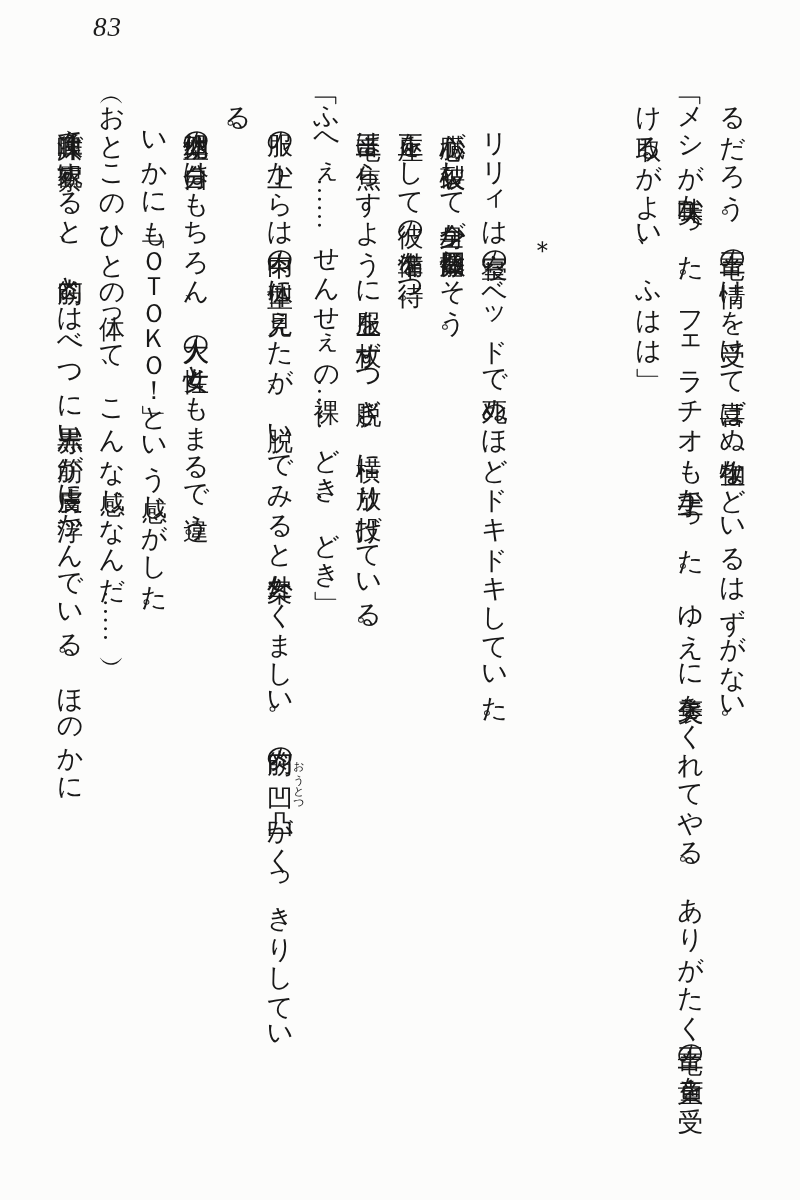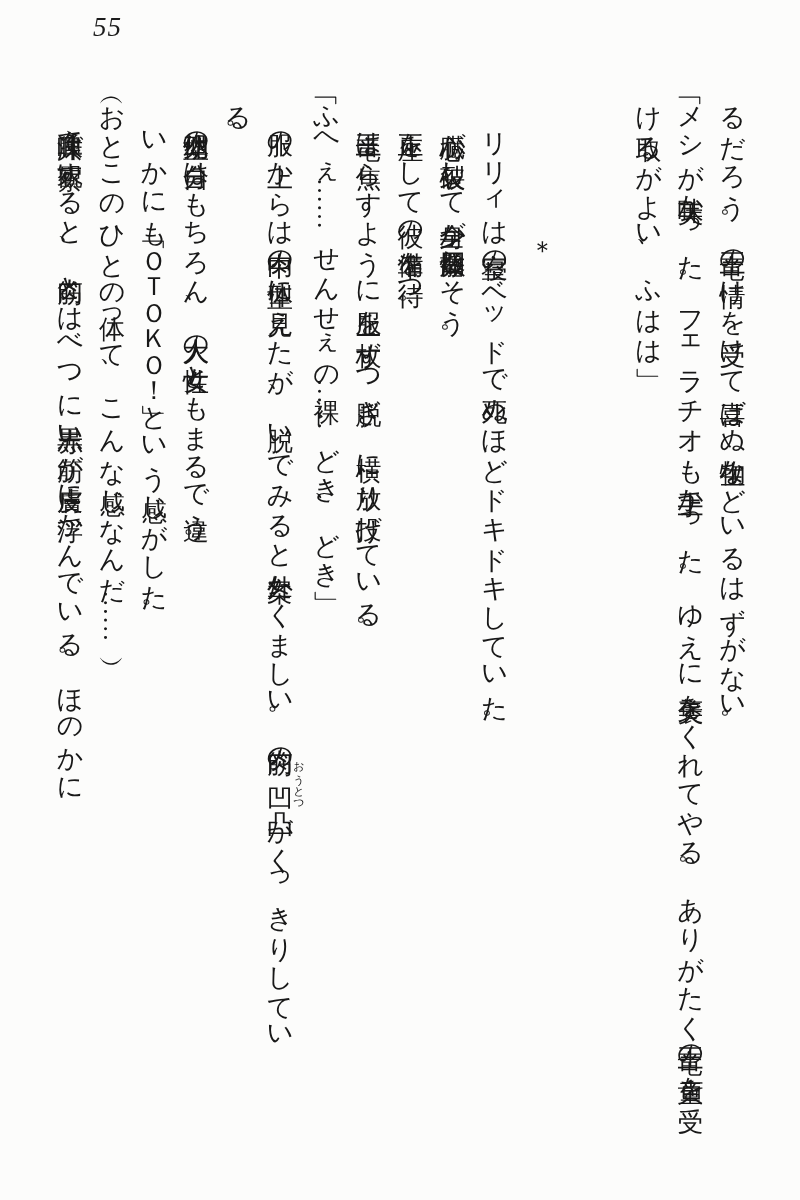--- a/index.html
+++ b/index.html
@@ -50,21 +50,21 @@
   }
   .page-text ruby rt {
     font-size: 11px;
     letter-spacing: 0;
     font-weight: normal;
   }
 </style>
 </head>
 <body>
 
-<div class="page-number">55</div>
+<div class="page-number">83</div>
 
 <div class="page-text">
     <p>るだろう。竜王の情けを受けて喜ばぬ生物などいるはずがない。</p>
     <p>「メシが美味かった。フェラチオも上手かった。ゆえに褒美をくれてやる。ありがたく竜王の童貞を受け取るがよい、ふはは」</p>
     <p class="sep">＊</p>
     <p class="indent">リリィは寝室のベッドで死ぬほどドキドキしていた。</p>
     <p class="indent">心臓が破裂して全身が爆発四散しそう。</p>
     <p class="indent">正座をして彼の準備を待つ。</p>
     <p class="indent">竜王は焦らすように服を一枚ずつ脱ぎ、横に放り投げている。</p>
     <p>「ふへぇ……せんせぇの裸……どき、どき」</p>

